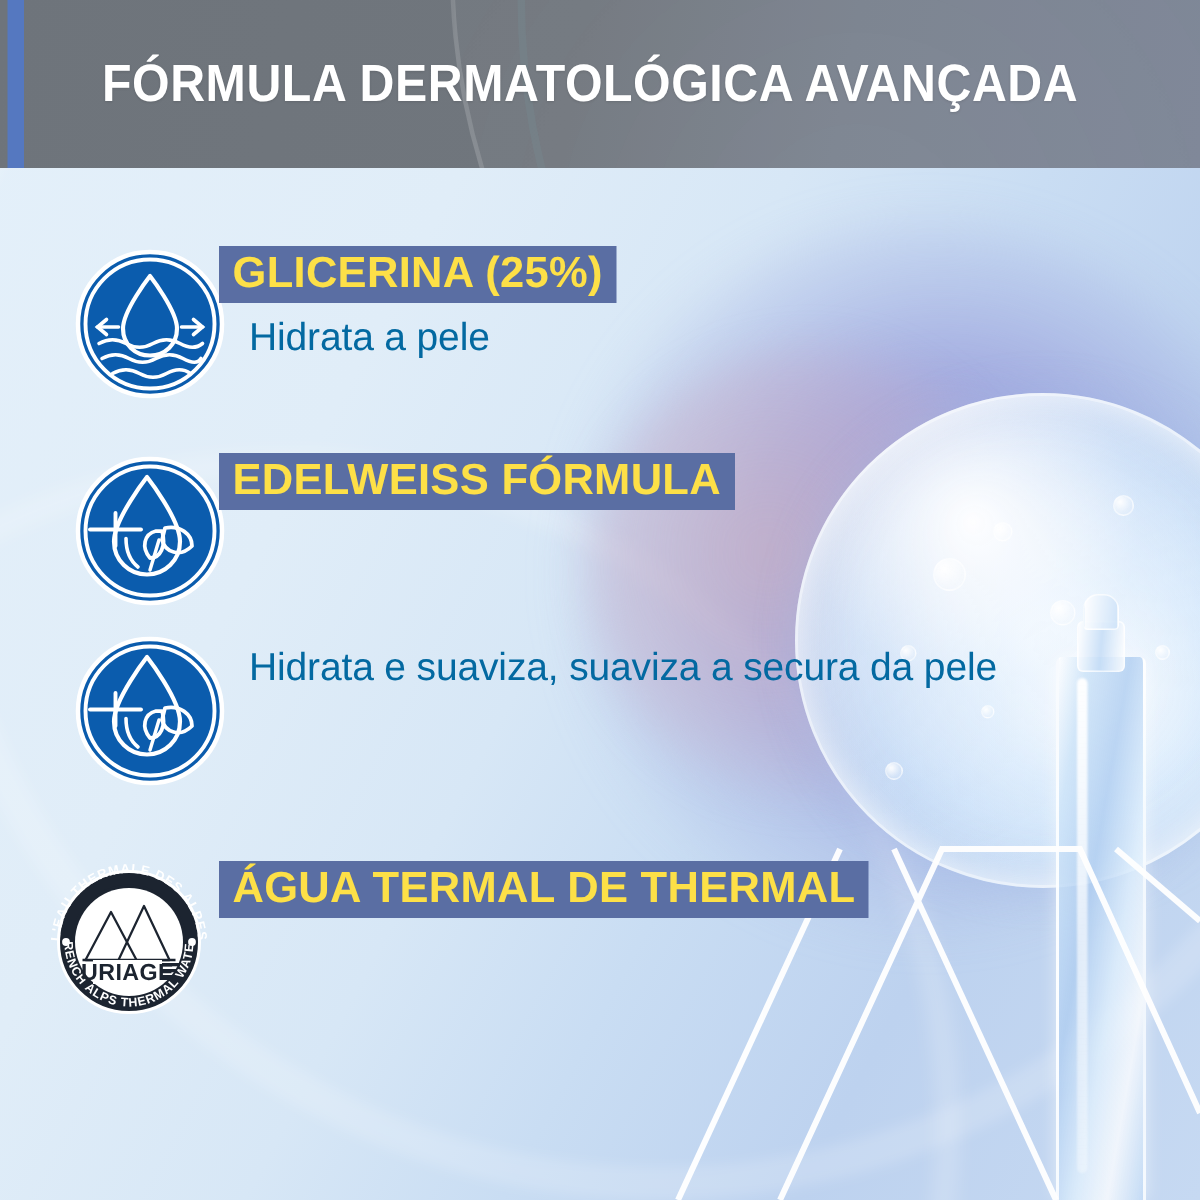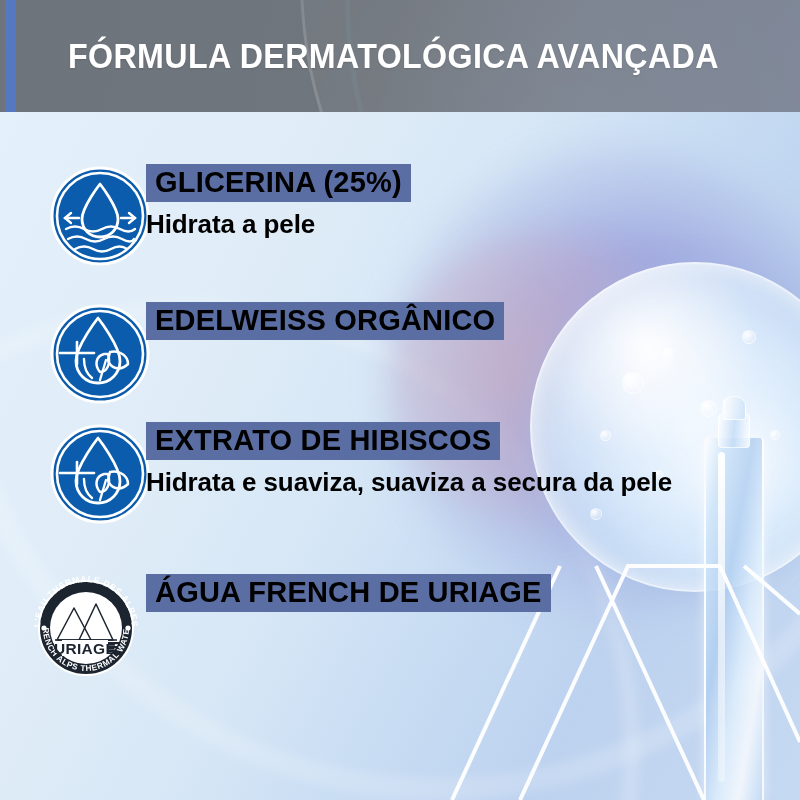--- a/index.html
+++ b/index.html
@@ -161,36 +161,37 @@
 
   .feature-row { position:absolute; left:0; width:800px; }
   .feature-icon-wrap {
     position:absolute; left:48px; top:0; width:104px; height:104px;
   }
   .feature-text { position:absolute; left:146px; top:0; width:600px; }
 
   .feature-title {
     display:inline-block;
     background:#5a6ea3;
-    color:#000000;
+    color:#fde047;
     font-size:29px;
     font-weight:bold;
     letter-spacing:0.2px;
     padding:3px 9px 5px 9px;
     line-height:1.05;
     white-space:nowrap;
   }
   .feature-desc {
-    color:#000000;
+    color:#0369a1;
     font-size:26px;
-    font-weight:bold;
+    font-weight:normal;
     line-height:1.27;
     margin-top:6px;
     max-width:560px;
     letter-spacing:-0.1px;
+    margin-left:20px;
   }
 
   
   #uriage-logo-wrap { position:absolute; left:24px; top:0; width:124px; height:104px; }
 </style>
 </head>
 <body>
 
 <div id="bg-photo">
   <div class="bg-base"></div>
@@ -271,41 +272,40 @@
         <path d="M 50 16 C 50 16 28 44 28 59 C 28 71.5 38 81 50 81 C 62 81 72 71.5 72 59 C 72 44 50 16 50 16 Z" fill="none" stroke="#ffffff" stroke-width="2.8" stroke-linejoin="round"></path>
         <path d="M 36 57 C 36 66 39 72 44 76" fill="none" stroke="#ffffff" stroke-width="2.4" stroke-linecap="round"></path>
         <line x1="12" y1="51" x2="46" y2="51" stroke="#ffffff" stroke-width="2.6" stroke-linecap="round"></line>
         <line x1="29" y1="40" x2="29" y2="62" stroke="#ffffff" stroke-width="2.6" stroke-linecap="round"></line>
         <path d="M 56 52 C 48 54 46 63 52 70 C 59 70 63 62 60 52 Z" fill="none" stroke="#ffffff" stroke-width="2.5" stroke-linejoin="round"></path>
         <path d="M 62 50 C 72 48 80 54 80 62 C 72 70 62 66 60 58 Z" fill="none" stroke="#ffffff" stroke-width="2.5" stroke-linejoin="round"></path>
         <path d="M 52 78 L 58 58" fill="none" stroke="#ffffff" stroke-width="2.3" stroke-linecap="round"></path>
       </svg>
     </div>
     <div class="feature-text">
-      <div class="feature-title">EDELWEISS ORGÂNICO</div>
+      <div class="feature-title">EDELWEISS FÓRMULA</div>
     </div>
   </div>
 
   <div class="feature-row" style="top:310px;">
     <div class="feature-icon-wrap">
       <svg viewBox="0 0 104 104" width="104" height="104">
         <circle cx="52" cy="52" r="48" fill="#0b5cad"></circle>
         <circle cx="52" cy="52" r="48" fill="none" stroke="#ffffff" stroke-width="3"></circle>
         <circle cx="52" cy="52" r="43" fill="none" stroke="#ffffff" stroke-width="2.6"></circle>
         <path d="M 50 16 C 50 16 28 44 28 59 C 28 71.5 38 81 50 81 C 62 81 72 71.5 72 59 C 72 44 50 16 50 16 Z" fill="none" stroke="#ffffff" stroke-width="2.8" stroke-linejoin="round"></path>
         <path d="M 36 57 C 36 66 39 72 44 76" fill="none" stroke="#ffffff" stroke-width="2.4" stroke-linecap="round"></path>
         <line x1="12" y1="51" x2="46" y2="51" stroke="#ffffff" stroke-width="2.6" stroke-linecap="round"></line>
         <line x1="29" y1="40" x2="29" y2="62" stroke="#ffffff" stroke-width="2.6" stroke-linecap="round"></line>
         <path d="M 56 52 C 48 54 46 63 52 70 C 59 70 63 62 60 52 Z" fill="none" stroke="#ffffff" stroke-width="2.5" stroke-linejoin="round"></path>
         <path d="M 62 50 C 72 48 80 54 80 62 C 72 70 62 66 60 58 Z" fill="none" stroke="#ffffff" stroke-width="2.5" stroke-linejoin="round"></path>
         <path d="M 52 78 L 58 58" fill="none" stroke="#ffffff" stroke-width="2.3" stroke-linecap="round"></path>
       </svg>
     </div>
     <div class="feature-text">
-      <div class="feature-title">EXTRATO DE HIBISCOS</div>
       <div class="feature-desc">Hidrata e suaviza, suaviza a secura da pele</div>
     </div>
   </div>
 
   <div class="feature-row" style="top:462px;">
     <div id="uriage-logo-wrap">
       <svg viewBox="0 0 124 104" width="124" height="104">
         <defs>
           <path id="arcTop" d="M 16 54 A 46 46 0 0 1 108 54"></path>
           <path id="arcBot" d="M 19 54 A 43 43 0 0 0 105 54"></path>
@@ -330,17 +330,17 @@
         <g fill="#1c2430">
           <rect x="80" y="68" width="16" height="2.2"></rect>
           <rect x="82" y="72" width="12" height="2.2"></rect>
           <rect x="84" y="76" width="8" height="2.2"></rect>
         </g>
         <rect x="38" y="66" width="46" height="16" fill="#ffffff"></rect>
         <text x="61" y="79.5" font-family="'Liberation Sans', sans-serif" font-size="15.5" font-weight="bold" fill="#1c2430" text-anchor="middle" letter-spacing="0.3">URIAGE</text>
       </svg>
     </div>
     <div class="feature-text">
-      <div class="feature-title">ÁGUA FRENCH DE URIAGE</div>
+      <div class="feature-title">ÁGUA TERMAL DE THERMAL</div>
     </div>
   </div>
 
 </div>
 
 </body></html>

